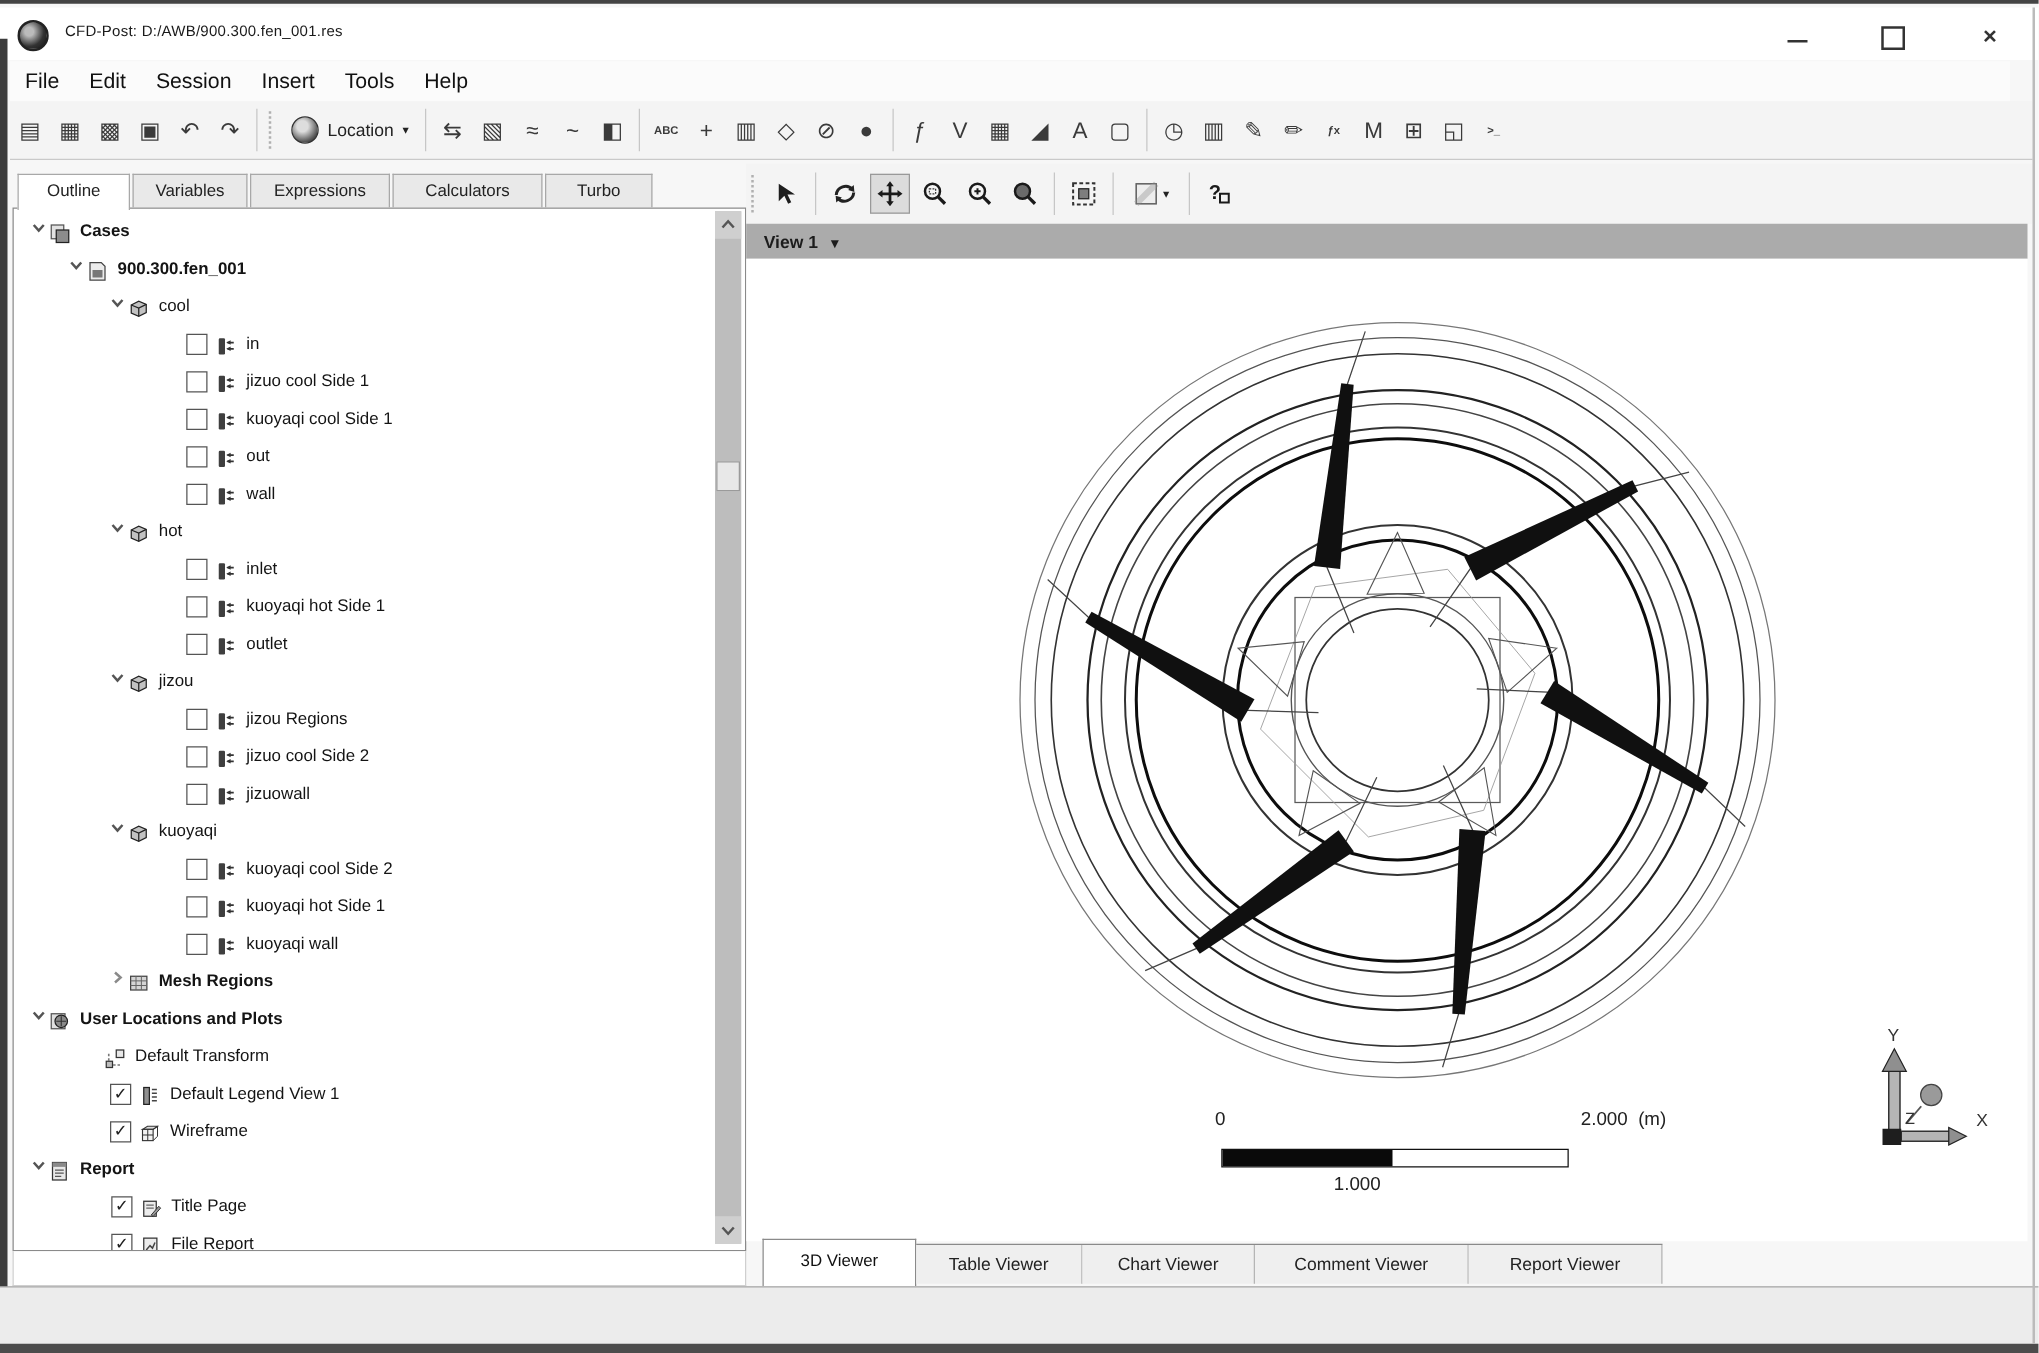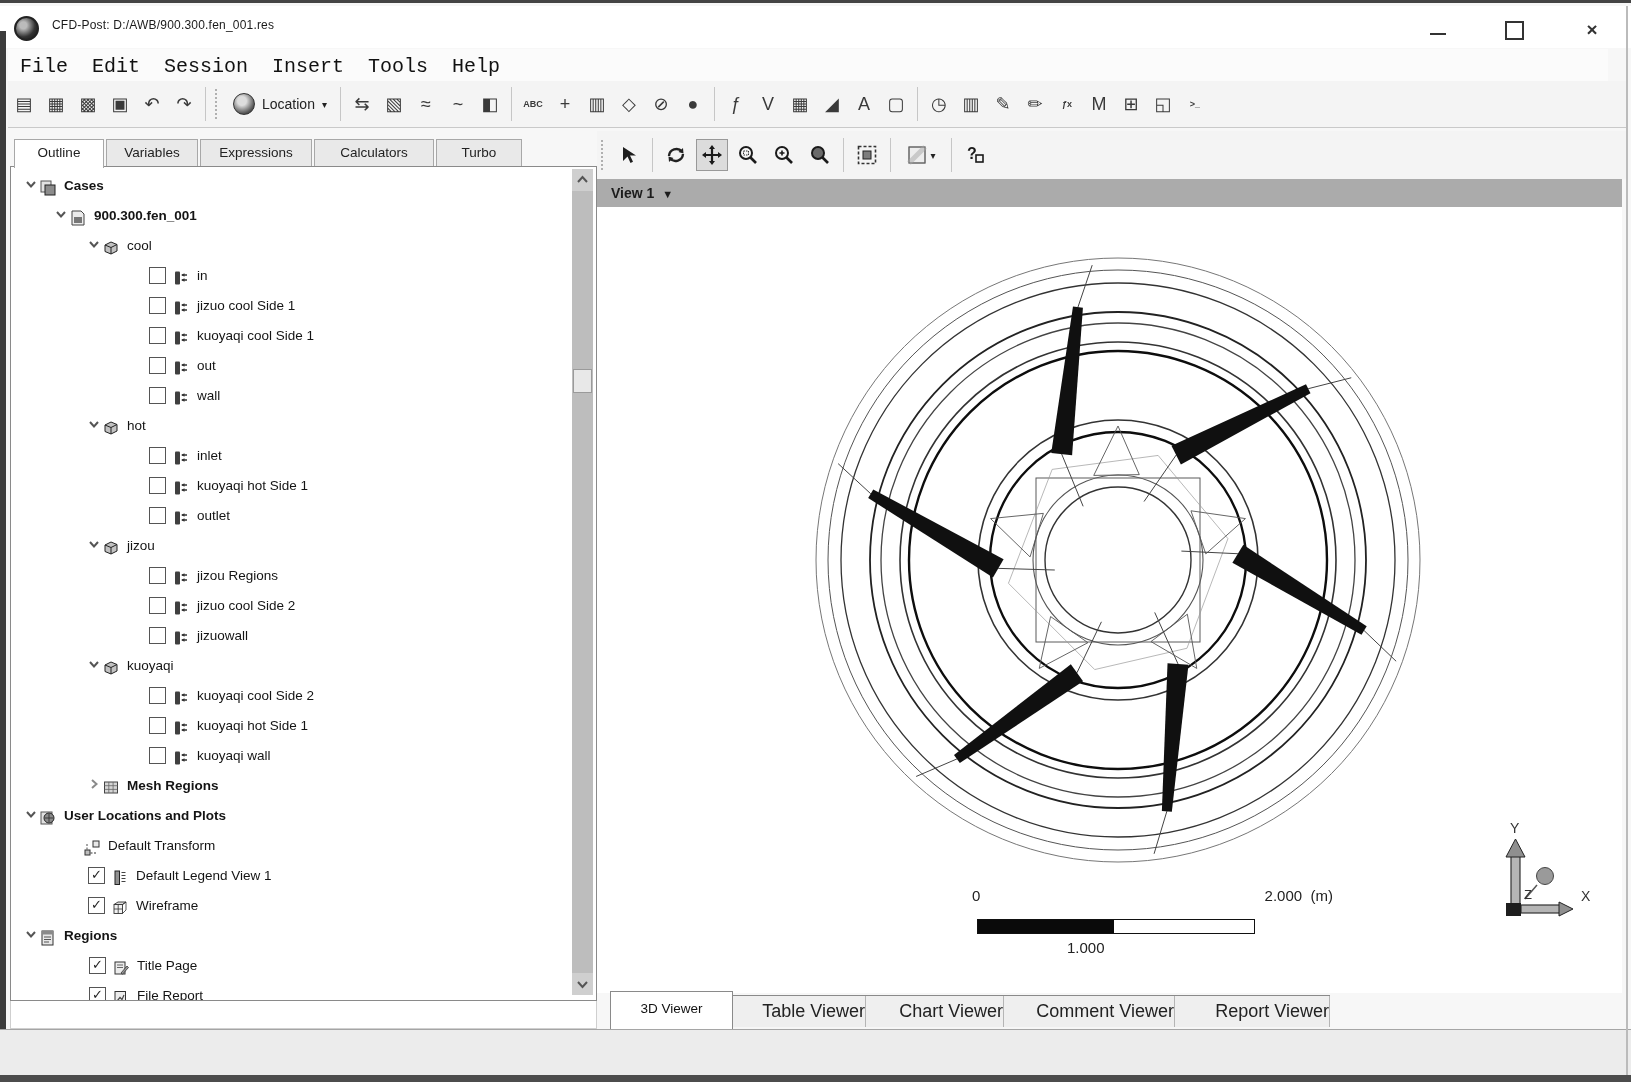--- a/index.html
+++ b/index.html
@@ -8,21 +8,21 @@
   
   #titlebar{left:0;top:3px;width:100%;height:42px;background:#fff;}
   #app-icon{left:14px;top:10px;width:25px;height:25px;border-radius:50%;background:radial-gradient(circle at 35% 35%,#bbb 0 18%,#333 60%,#111 100%);border:2px solid #222;box-sizing:border-box;}
   #window-title{left:52px;top:12px;font-size:12px;color:#1a1a1a;letter-spacing:.2px;}
   .winbtn{top:12px;width:28px;height:24px;text-align:center;color:#333;font-size:16px;line-height:24px;}
   #btn-min{left:1424px;}#btn-min span{display:inline-block;width:16px;border-bottom:2px solid #333;height:12px;}
   #btn-max{left:1500px;}#btn-max span{display:inline-block;width:15px;height:15px;border:2px solid #333;margin-top:3px;}
   #btn-close{left:1578px;font-size:19px;font-weight:bold;}
   
   #menubar{left:8px;top:46px;width:1600px;height:32px;background:#fbfbfb;}
-  .menu-item{display:inline-block;padding:6px 12px;font-size:20px;color:#111;font-family:Liberation Mono, monospace;}
+  .menu-item{display:inline-block;padding:6px 12px;font-size:17px;color:#111;}
   
   #toolbar{left:8px;top:78px;width:1618px;height:46px;background:#f4f4f4;border-bottom:1px solid #c9c9c9;display:flex;align-items:center;}
   .tb-sep{width:1px;align-self:center;height:34px;background:#c6c6c6;margin:0 5px;}
   .tb-handle{width:4px;height:30px;border-left:2px dotted #b0b0b0;margin:0 4px;}
   .icon-tile{width:28px;height:28px;margin:0 2px;display:flex;align-items:center;justify-content:center;font-size:18px;color:#3a3a3a;}
   .icon-tile.small{font-size:9px;font-weight:bold;letter-spacing:0;}
   #location-btn{display:flex;align-items:center;height:30px;padding:0 8px;color:#222;font-size:14px;}
   #location-globe{width:20px;height:20px;border-radius:50%;background:radial-gradient(circle at 40% 35%,#ddd 0 25%,#555 70%,#222 100%);border:1px solid #333;margin-right:7px;}
   #location-arrow{margin-left:7px;font-size:10px;color:#222;}
   
@@ -54,21 +54,21 @@
   #scalebar{position:absolute;left:360px;top:676px;width:380px;height:80px;font-size:15px;color:#222;}
   #sb-zero{position:absolute;left:15px;top:4px;}
   #sb-max{position:absolute;right:4px;top:4px;}
   #sb-bar{position:absolute;left:20px;top:36px;width:278px;height:15px;border:1px solid #111;box-sizing:border-box;background:#fff;}
   #sb-black{position:absolute;left:0;top:0;height:13px;width:136px;background:#0a0a0a;}
   #sb-mid{position:absolute;left:110px;top:56px;}
   
   #bottom-tabs{left:597px;top:988px;width:1029px;height:38px;}
   #btab-active{position:absolute;left:13px;top:0;width:123px;height:38px;background:#fff;border:1px solid #8a8a8a;border-bottom:none;box-sizing:border-box;text-align:center;line-height:34px;font-size:13.5px;color:#111;}
   #btab-strip{position:absolute;left:136px;top:4px;height:32px;border-top:1px solid #8a8a8a;display:flex;}
-  .btab{height:31px;line-height:31px;text-align:right;font-size:18px;color:#222;background:#efefef;border-right:1px solid #b5b5b5;box-sizing:border-box;}
+  .btab{height:31px;line-height:31px;text-align:center;font-size:14px;color:#222;background:#efefef;border-right:1px solid #b5b5b5;box-sizing:border-box;}
   
   #statusbar{left:0;top:1026px;width:1631px;height:46px;background:#ececec;border-top:1px solid #a5a5a5;}
   #bottom-strip{left:0;top:1072px;width:1631px;height:10px;background:#4c4c4c;}
   #left-strip{left:0;top:28px;width:6px;height:998px;background:#3c3c3c;}
   #right-edge{left:1626px;top:3px;width:2px;height:1069px;background:#bbb;}
   svg text{font-family:"Liberation Sans",sans-serif;}
 </style>
 </head>
 <body>
 
@@ -228,21 +228,21 @@
         <div class="trow" style="padding-left: 77px;"><span class="cb">✓</span><span class="ticon"><svg width="18" height="18">
               <use xlink:href="#tri-legend"></use>
             </svg></span><span class="tlabel">Default Legend View 1</span></div>
         <div class="trow" style="padding-left: 77px;"><span class="cb">✓</span><span class="ticon"><svg width="18" height="18">
               <use xlink:href="#tri-wireframe"></use>
             </svg></span><span class="tlabel">Wireframe</span></div>
         <div class="trow bold" style="padding-left: 12px;"><span class="arrow"><svg width="14" height="14">
               <use xlink:href="#chev-down"></use>
             </svg></span><span class="ticon"><svg width="18" height="18">
               <use xlink:href="#tri-report"></use>
-            </svg></span><span class="tlabel">Regions</span></div>
+            </svg></span><span class="tlabel">Report</span></div>
         <div class="trow" style="padding-left: 78px;"><span class="cb">✓</span><span class="ticon"><svg width="18" height="18">
               <use xlink:href="#tri-titlepage"></use>
             </svg></span><span class="tlabel">Title Page</span></div>
         <div class="trow" style="padding-left: 78px;"><span class="cb">✓</span><span class="ticon"><svg width="18" height="18">
               <use xlink:href="#tri-filereport"></use>
             </svg></span><span class="tlabel">File Report</span></div>
       </div>
     <div id="tree-scroll">
       <div class="sbtn" style="top:0;">
         <svg width="21" height="22">

